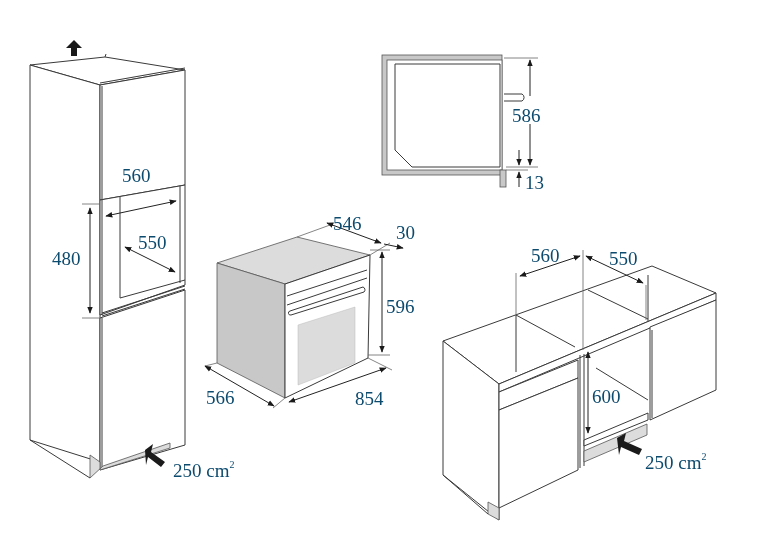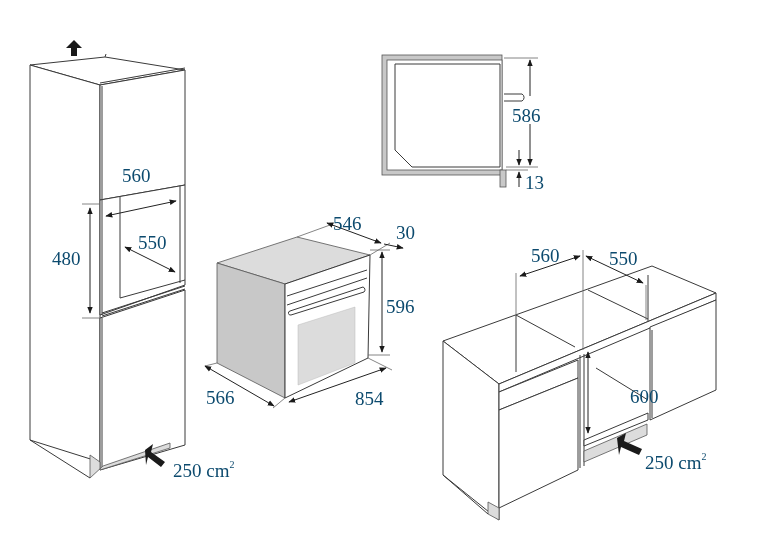--- a/index.html
+++ b/index.html
@@ -141,14 +141,14 @@
 <div class="lbl" style="left:525px;top:173px;">13</div>
 
 <div class="lbl" style="left:333px;top:214px;">546</div>
 <div class="lbl" style="left:396px;top:223px;">30</div>
 <div class="lbl" style="left:386px;top:289px;margin-top:8px;">596</div>
 <div class="lbl" style="left:206px;top:388px;">566</div>
 <div class="lbl" style="left:355px;top:389px;">854</div>
 
 <div class="lbl" style="left:531px;top:246px;">560</div>
 <div class="lbl" style="left:609px;top:249px;">550</div>
-<div class="lbl" style="left:592px;top:387px;margin-left:38px;">600</div>
+<div class="lbl" style="left:592px;top:387px;">600</div>
 <div class="lbl" style="left:645px;top:452px;"><span>250 cm</span><sup>2</sup></div>
 
 </body></html>

